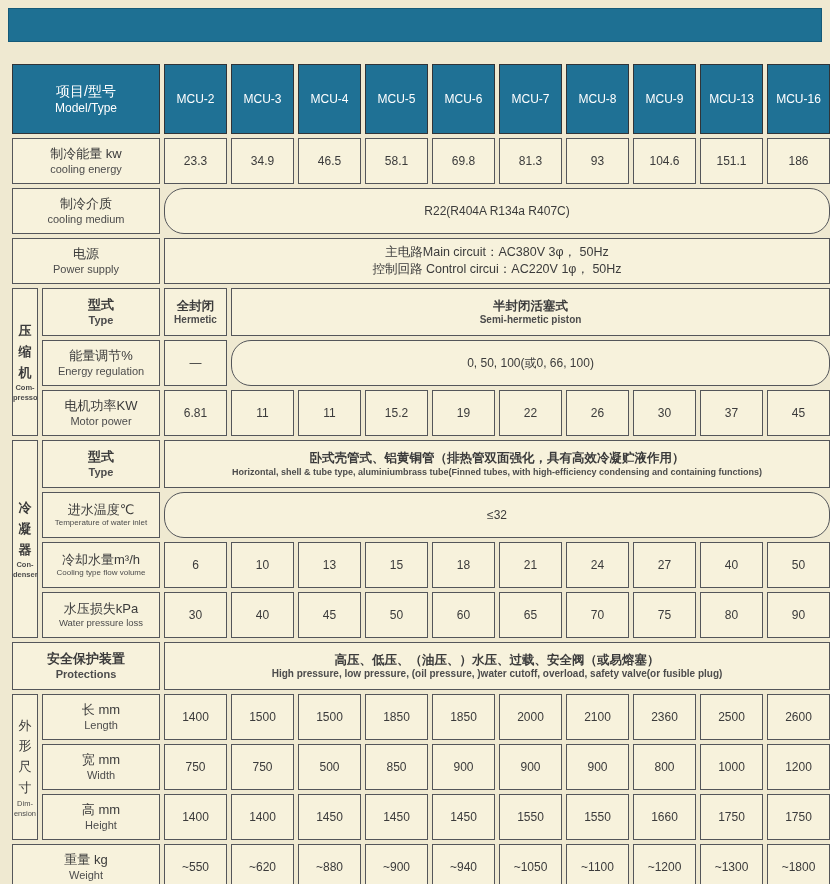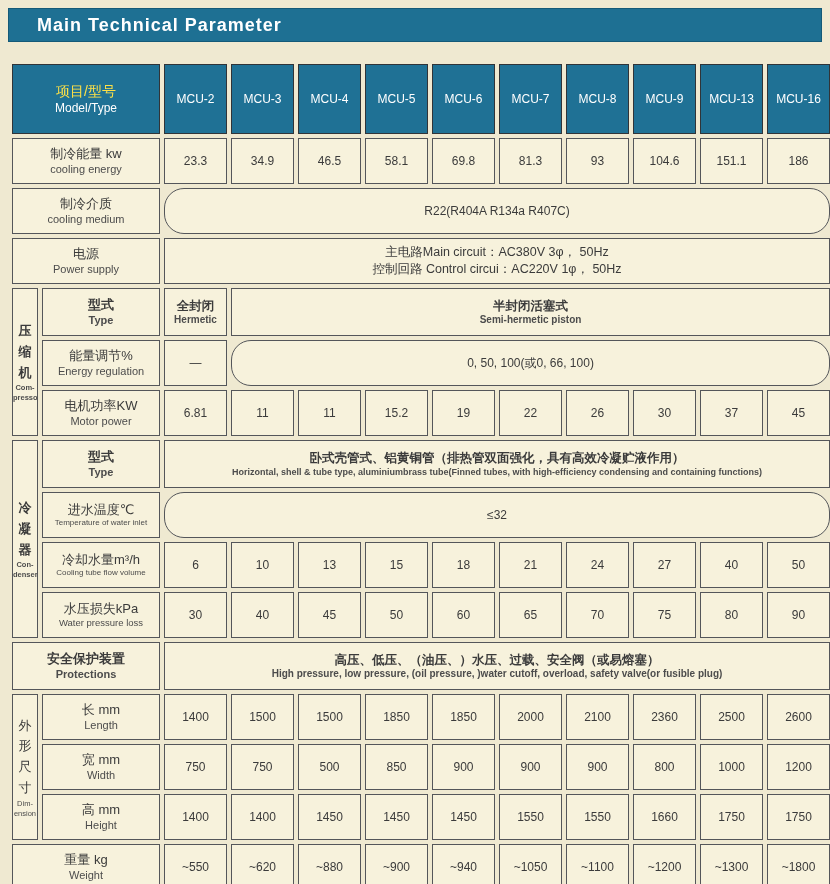--- a/index.html
+++ b/index.html
@@ -44,41 +44,40 @@
     border-color:#303438;
     font-size:12px;
   }
   tr.r-header td{height:64px;}
   tr.r-std td{height:40px;}
   tr.r-tall td{height:42px;font-weight:bold;}
 
   .zh{font-size:13px;line-height:1.25;}
   .en{font-size:11px;line-height:1.2;color:#4c4c4c;}
   .en-xs{font-size:8px;line-height:1.2;color:#4c4c4c;}
-  .hcell .zh{font-size:14px;color:#fde047;}
+  .hcell .zh{font-size:14px;color:#ffffff;}
   .hcell .en{font-size:12px;color:#fff;}
   td.val{font-size:12px;}
   td.sect{
     background:#f7f2dc;
     padding:2px 0;
   }
   .sect .zh-v{font-size:13px;white-space:pre-line;line-height:1.6;}
   .sect .en-v{font-size:7.5px;white-space:pre-line;line-height:1.3;color:#4c4c4c;}
   td.wide-val{font-size:12px;border-radius:20px;}
   .two-line .l1{font-size:12.5px;line-height:1.3;}
   .two-line .l2{font-size:10px;line-height:1.25;color:#4c4c4c;}
   .ps-wrap{display:flex;justify-content:space-around;align-items:center;font-size:12.5px;flex-direction:column;}
 </style>
 </head>
 <body>
 
 <div class="page">
 
   <div class="titlebar">
-    <span class="t-en">Main  Technical  Parameter</span>
   </div>
 
   <table class="spec">
     <colgroup>
       <col style="width:26px">
         <col style="width:118px">
       <col style="width:63px">
         <col style="width:63px">
         <col style="width:63px">
         <col style="width:63px">
@@ -216,21 +215,21 @@
         <td>
           <div class="zh">进水温度℃</div>
           <div class="en-xs">Temperature of water inlet</div>
         </td>
         <td colspan="10" class="wide-val">≤32</td>
       </tr>
 
       <tr class="r-std">
         <td>
           <div class="zh">冷却水量m³/h</div>
-          <div class="en-xs">Cooling tube flow volume</div>
+          <div class="en-xs">Cooling type flow volume</div>
         </td>
       <td class="val">6</td>
           <td class="val">10</td>
           <td class="val">13</td>
           <td class="val">15</td>
           <td class="val">18</td>
           <td class="val">21</td>
           <td class="val">24</td>
           <td class="val">27</td>
           <td class="val">40</td>

